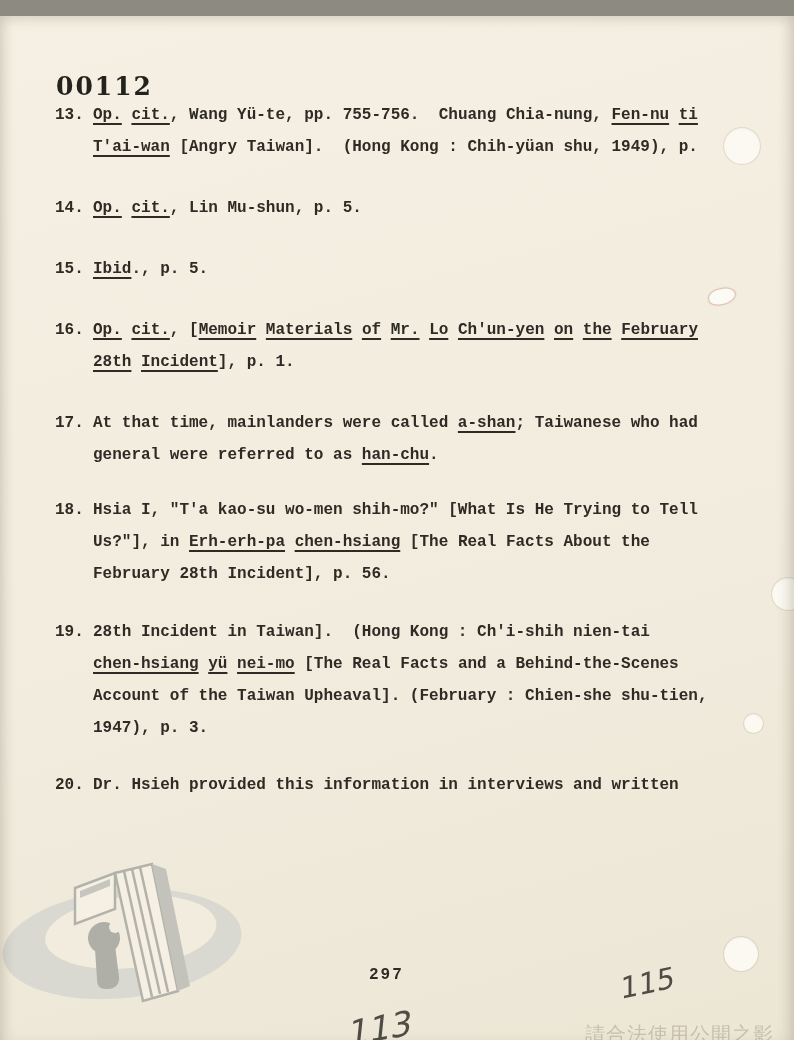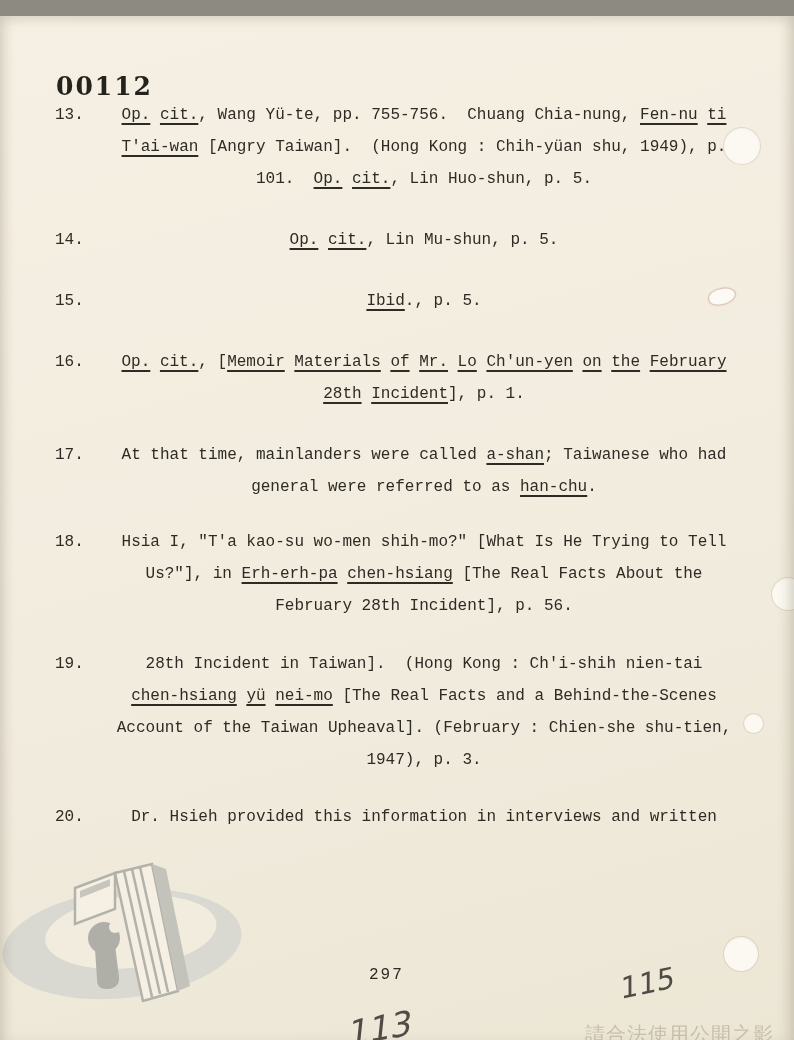--- a/index.html
+++ b/index.html
@@ -20,33 +20,33 @@
                inset 7px 0 10px rgba(120,110,90,.06);
   }
   .stamp{
     position:absolute;left:56px;top:56px;z-index:3;
     font-family:"DejaVu Serif","Liberation Serif",serif;
     font-size:25px;font-weight:700;letter-spacing:2px;
     color:#24221d;transform:scaleY(1.04);
   }
   .footnotes{
     position:absolute;left:55px;top:83px;width:700px;z-index:2;
-    font-size:16px;line-height:32px;font-weight:400;text-align:center;
+    font-size:16px;line-height:32px;font-weight:700;
   }
   .fn{position:relative;padding-left:38px;margin-bottom:29px;}
   .fn:nth-child(5){margin-bottom:23px;}
   .fn:nth-child(6){margin-bottom:26px;}
   .fn:nth-child(7){margin-bottom:25px;}
   .fn:last-child{margin-bottom:0;}
   .fn .num{position:absolute;left:0;top:0;}
   .line{white-space:pre;}
   .ul{text-decoration:underline;text-underline-offset:4px;text-decoration-thickness:1.5px;}
   .pageno{
     position:absolute;left:369px;top:950px;z-index:2;
-    font-size:16px;font-weight:400;letter-spacing:2px;
+    font-size:16px;font-weight:700;letter-spacing:2px;
   }
   .hw{
     position:absolute;z-index:3;
     font-family:"DejaVu Sans","Liberation Sans",sans-serif;
     color:#4f4c46;
   }
   .hw-left{left:348px;top:992px;font-size:34px;transform:rotate(-10deg) skewX(-16deg);}
   .hw-right{left:620px;top:950px;font-size:29px;transform:rotate(-12deg) skewX(-12deg);}
   .cjk-watermark{
     position:absolute;left:585px;top:1005px;z-index:2;
@@ -96,21 +96,20 @@
     </g>
   </svg>
 
   <div class="stamp">00112</div>
 
   <main class="footnotes">
       <div class="fn">
         <span class="num">13.</span>
         <div class="line"><span class="ul">Op.</span> <span class="ul">cit.</span>, Wang Yü-te, pp. 755-756.  Chuang Chia-nung, <span class="ul">Fen-nu</span> <span class="ul">ti</span></div>
         <div class="line"><span class="ul">T'ai-wan</span> [Angry Taiwan].  (Hong Kong : Chih-yüan shu, 1949), p.</div>
-        <div class="line">101.  <span class="ul">Op.</span> <span class="ul">cit.</span>, Lin Huo-shun, p. 5.</div>
       </div>
       <div class="fn">
         <span class="num">14.</span>
         <div class="line"><span class="ul">Op.</span> <span class="ul">cit.</span>, Lin Mu-shun, p. 5.</div>
       </div>
       <div class="fn">
         <span class="num">15.</span>
         <div class="line"><span class="ul">Ibid</span>., p. 5.</div>
       </div>
       <div class="fn">

